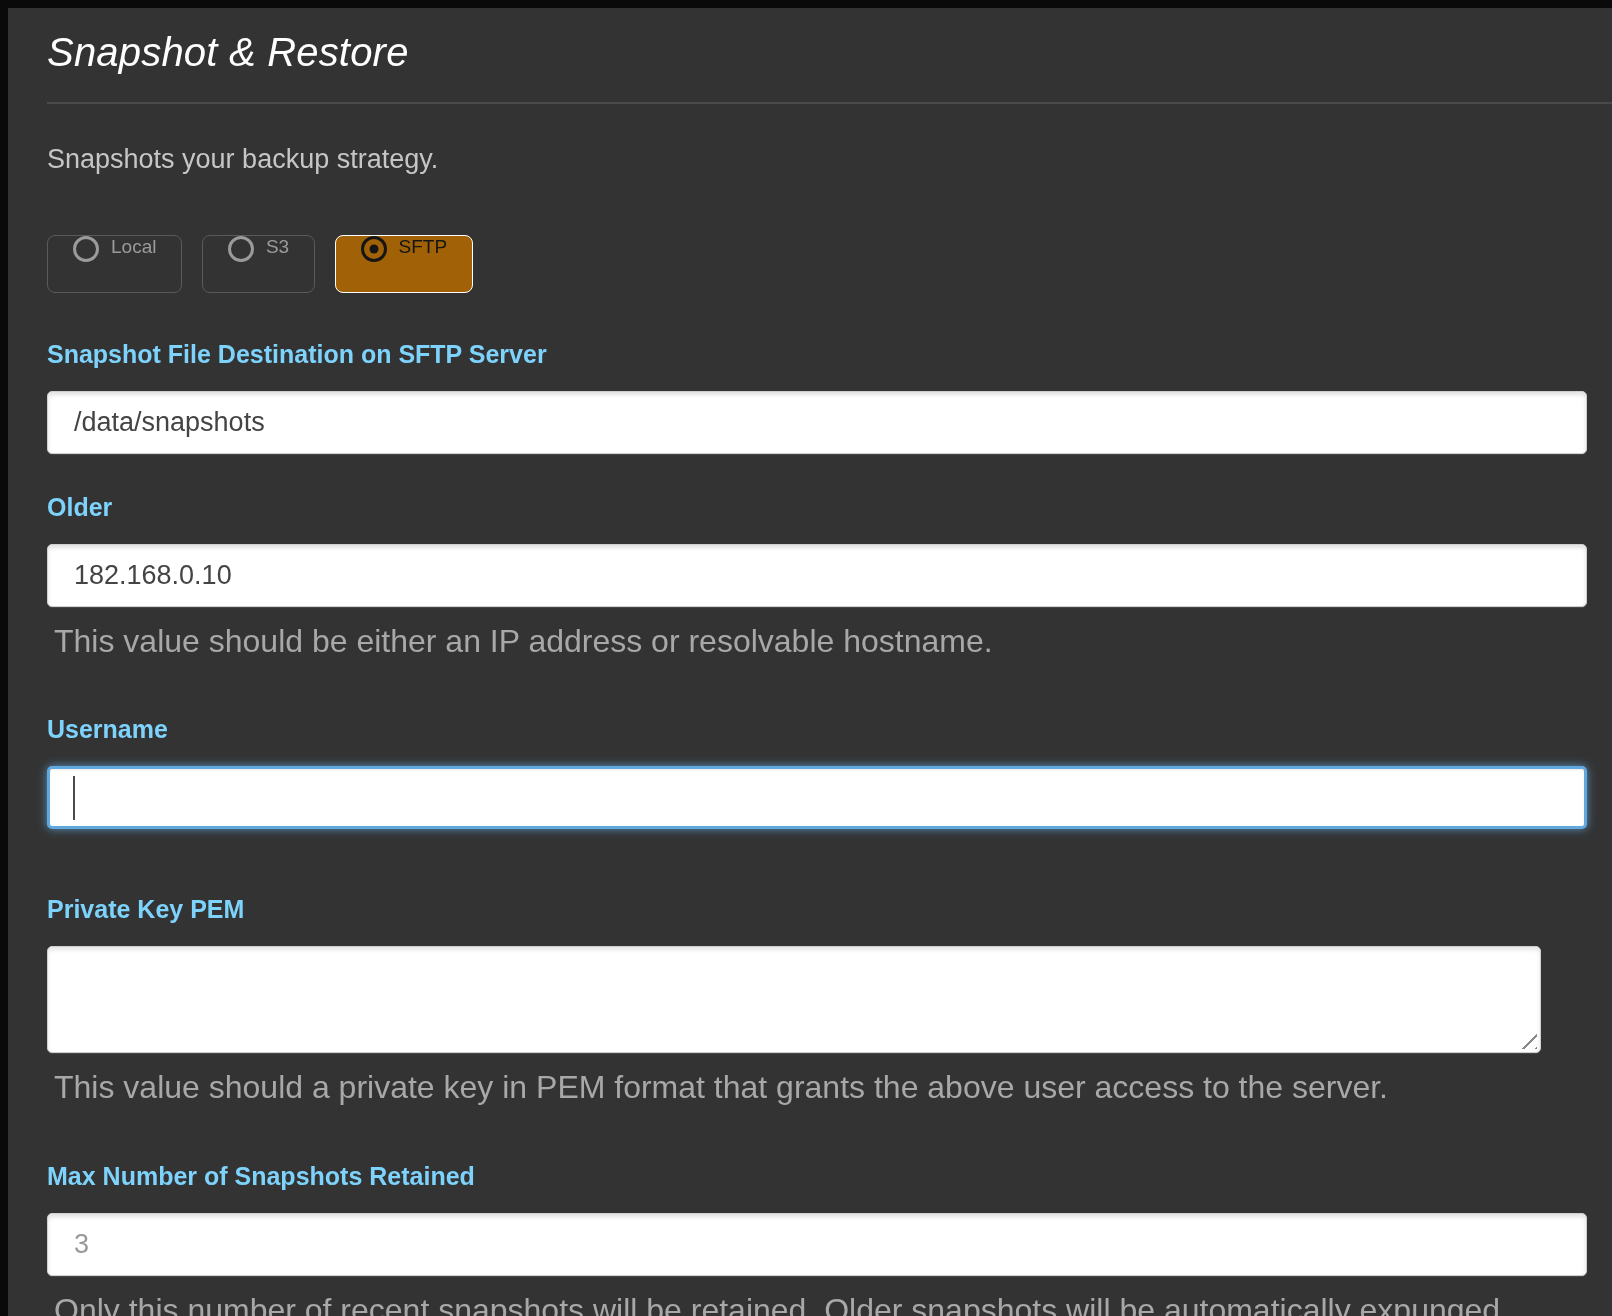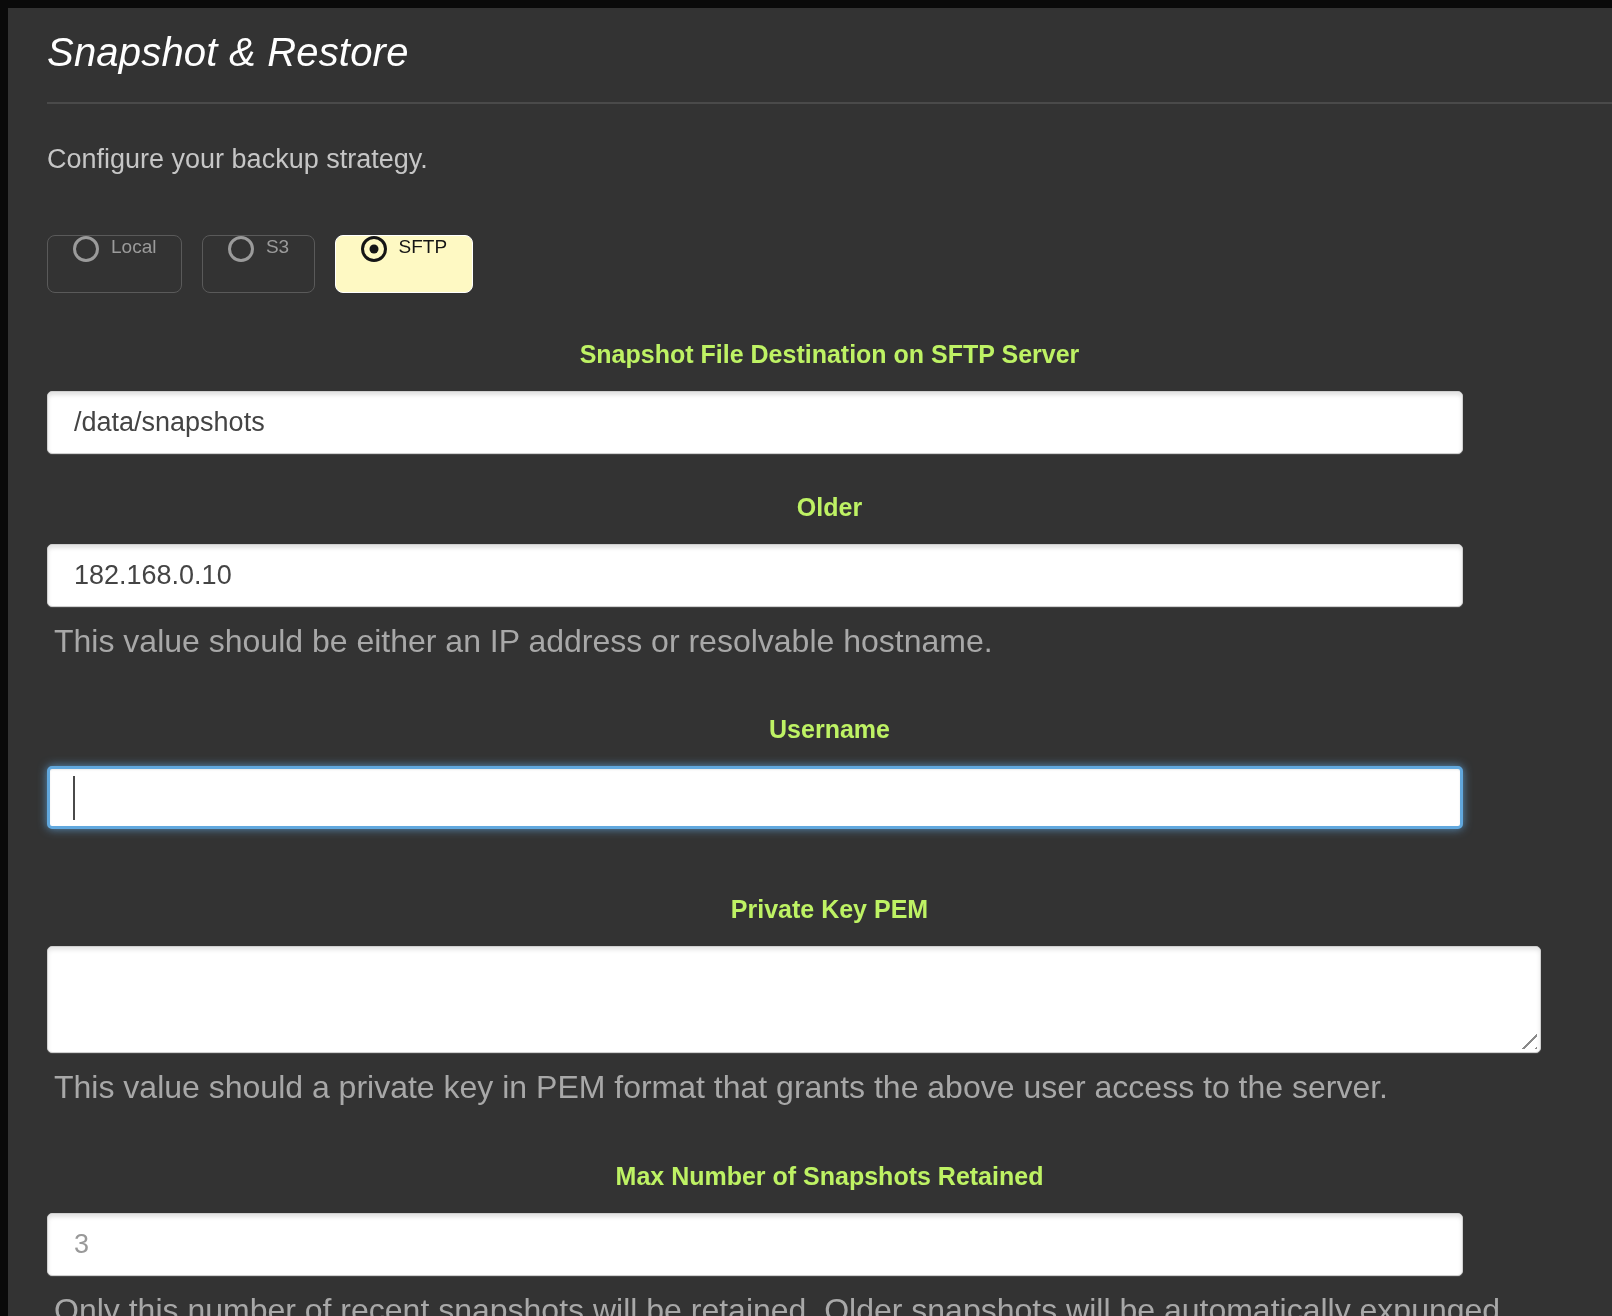--- a/index.html
+++ b/index.html
@@ -38,44 +38,44 @@
     background:transparent;color:#9b9b9b;
     font-size:19px;font-family:inherit;cursor:pointer;
     vertical-align:middle;
   }
   .btn-radio .radio-circle{
     width:20px;height:20px;border-radius:50%;
     border:3px solid #9b9b9b;margin-right:12px;
     position:relative;flex:none;
   }
   .btn-radio.active{
-    background:#fef9c3;color:#151515;border-color:#ffffff;
+    background:#a16207;color:#151515;border-color:#ffffff;
   }
   .btn-radio.active .radio-circle{border-color:#151515;}
   .btn-radio.active .radio-circle::after{
     content:"";position:absolute;left:50%;top:50%;
     width:9px;height:9px;border-radius:50%;background:#151515;
     transform:translate(-50%,-50%);
   }
 
   
   .form-group{position:relative;}
   .g1{margin-bottom:39px;}
   .g2{margin-bottom:55px;}
   .g3{margin-bottom:66px;}
   .g4{margin-bottom:56px;}
   .g5{margin-bottom:8px;}
 
   label.field-label{
     display:block;margin-bottom:22px;
-    font-size:25px;font-weight:700;color:#bef264;text-align:center;
+    font-size:25px;font-weight:700;color:#7dd3fc;
   }
   .text-input{
     display:block;box-sizing:border-box;
-    width:1416px;height:63px;
+    width:1540px;height:63px;
     border:1px solid #cfcfcf;border-radius:5px;
     background:#ffffff;color:#444444;
     font-size:27px;font-family:inherit;
     padding:0 26px;
     box-shadow:inset 0 3px 4px rgba(0,0,0,0.12), 0 1px 0 rgba(255,255,255,0.10);
     outline:none;
   }
   .text-input::placeholder{color:#999999;}
 
   .input-wrap{position:relative;width:1494px;}
@@ -112,21 +112,21 @@
 </style>
 </head>
 <body>
 
 <div class="content">
   <div class="page">
 
     <h1 class="page-title">Snapshot &amp; Restore</h1>
     <hr class="divider">
 
-    <div class="subtitle">Configure your backup strategy.</div>
+    <div class="subtitle">Snapshots your backup strategy.</div>
 
     <div class="strategy-row">
       <button class="btn-radio">
         <span class="radio-circle"></span>
         <span>Local</span>
       </button>
       <button class="btn-radio">
         <span class="radio-circle"></span>
         <span>S3</span>
       </button>

